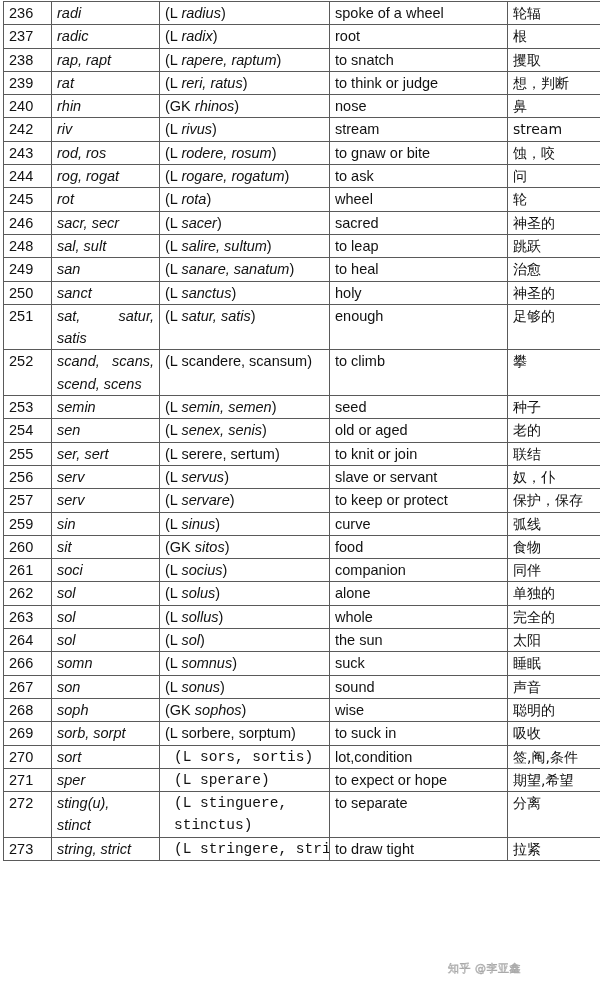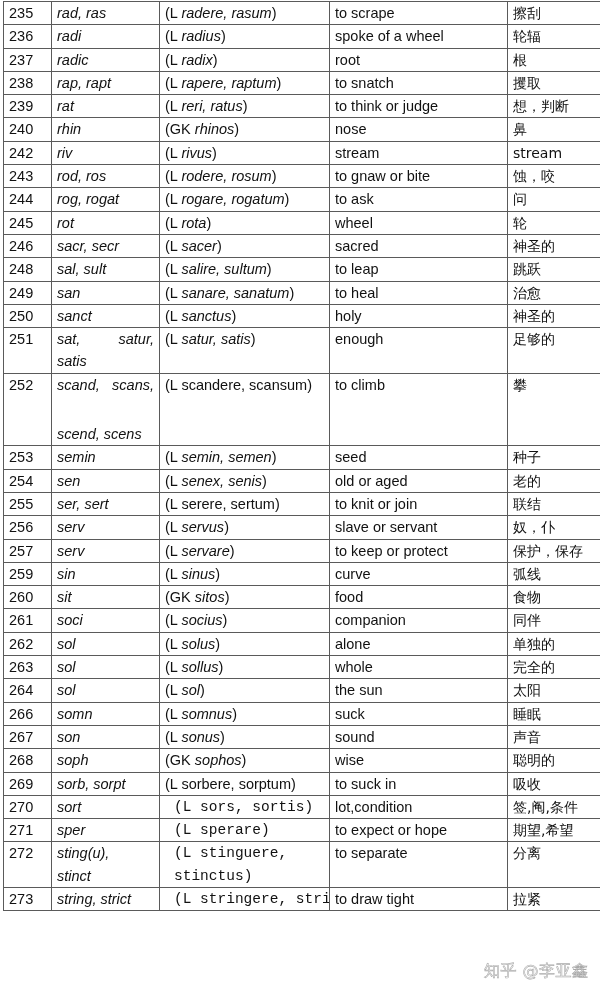--- a/index.html
+++ b/index.html
@@ -26,41 +26,34 @@
   td.num { width: 37px; }
   td.root { width: 97px; font-style: italic; }
   td.root.just { text-align: justify; text-align-last: justify; }
   td.root.just span.l2 { display:block; text-align-last: left; }
   td.etym { width: 159px; }
   td.etym.indent { padding-left: 14px; font-family: Liberation Mono, monospace; }
   td.etym i { font-style: italic; }
   td.mean { width: 167px; }
   td.zh { width: 83px; font-family: "DejaVu Sans", sans-serif; font-size: 14px; }
   .watermark {
-    position: absolute; left: 484px; top: 961px;
-    font-family: "DejaVu Sans", sans-serif; font-size: 16px;
+    position: absolute; left: 448px; top: 961px;
+    font-family: "DejaVu Sans", sans-serif; font-size: 11px;
     color: rgba(255,255,255,0.0);
     -webkit-text-stroke: 0.6px rgba(140,140,140,0.75);
     letter-spacing: 0.5px;
     pointer-events: none;
   }
 </style>
 </head>
 <body>
 
 <table class="roots">
   <tbody id="rows">
       <tr>
-        <td class="num">235</td>
-        <td class="root"><span>rad, ras</span></td>
-        <td class="etym">(<span>L</span> <i>radere, rasum</i>)</td>
-        <td class="mean">to scrape</td>
-        <td class="zh">擦刮</td>
-      </tr>
-      <tr>
         <td class="num">236</td>
         <td class="root"><span>radi</span></td>
         <td class="etym">(<span>L</span> <i>radius</i>)</td>
         <td class="mean">spoke of a wheel</td>
         <td class="zh">轮辐</td>
       </tr>
       <tr>
         <td class="num">237</td>
         <td class="root"><span>radic</span></td>
         <td class="etym">(<span>L</span> <i>radix</i>)</td>
@@ -146,21 +139,21 @@
       </tr>
       <tr class="tall">
         <td class="num">251</td>
         <td class="root just"><span>sat, satur,</span> <span class="l2" style="display: block;">satis</span></td>
         <td class="etym">(<span>L</span> <i>satur, satis</i>)</td>
         <td class="mean">enough</td>
         <td class="zh">足够的</td>
       </tr>
       <tr class="tall">
         <td class="num">252</td>
-        <td class="root just"><span>scand, scans,</span> <span class="l2" style="display: block; margin-top: 27px;">scend, scens</span></td>
+        <td class="root just"><span>scand, scans,</span> <span class="l2" style="display: block;">scend, scens</span></td>
         <td class="etym">(<span>L</span> <span>scandere, scansum</span>)</td>
         <td class="mean">to climb</td>
         <td class="zh">攀</td>
       </tr>
       <tr>
         <td class="num">253</td>
         <td class="root"><span>semin</span></td>
         <td class="etym">(<span>L</span> <i>semin, semen</i>)</td>
         <td class="mean">seed</td>
         <td class="zh">种子</td>

